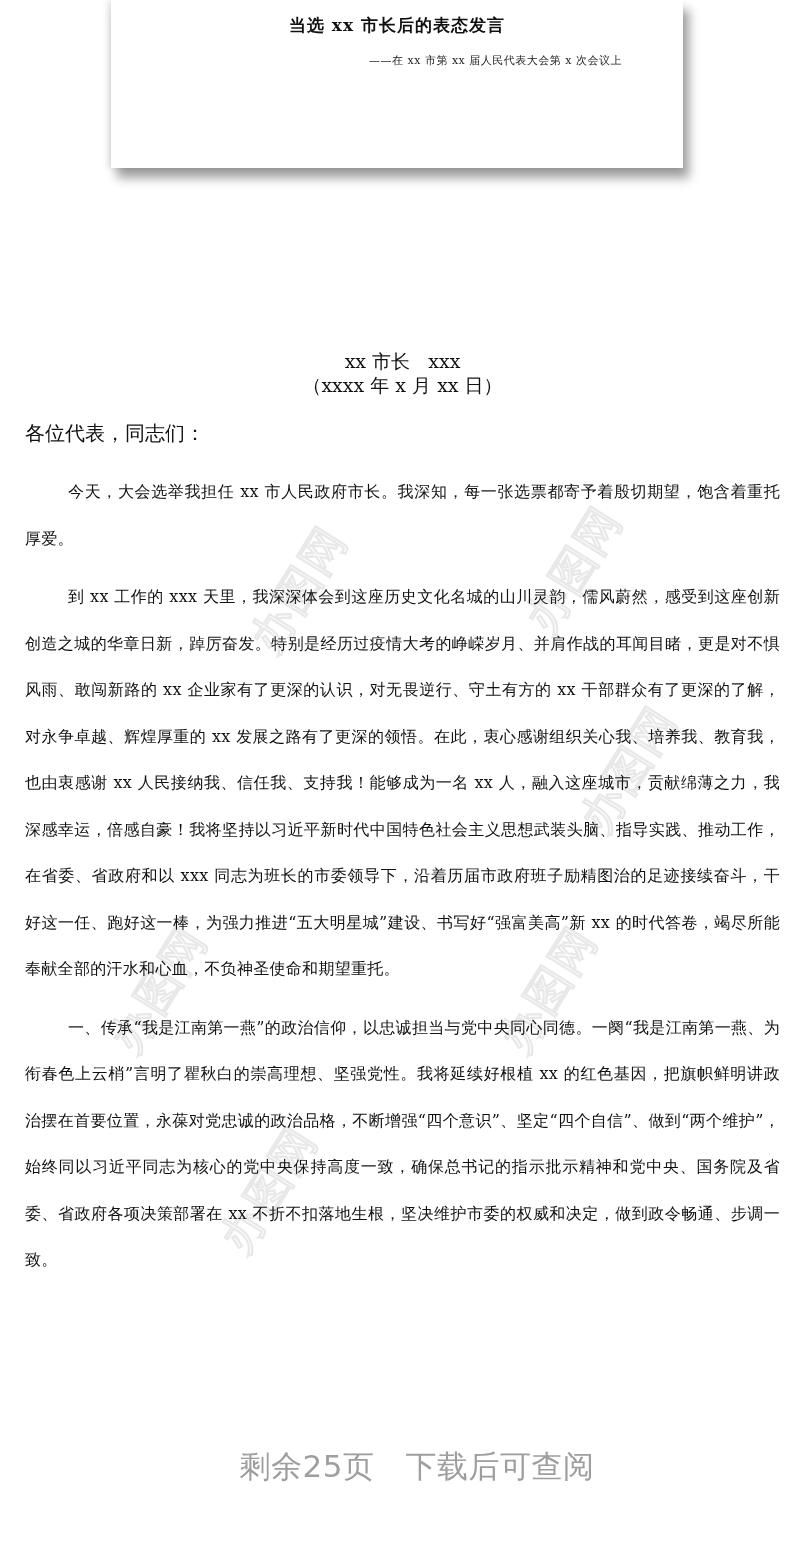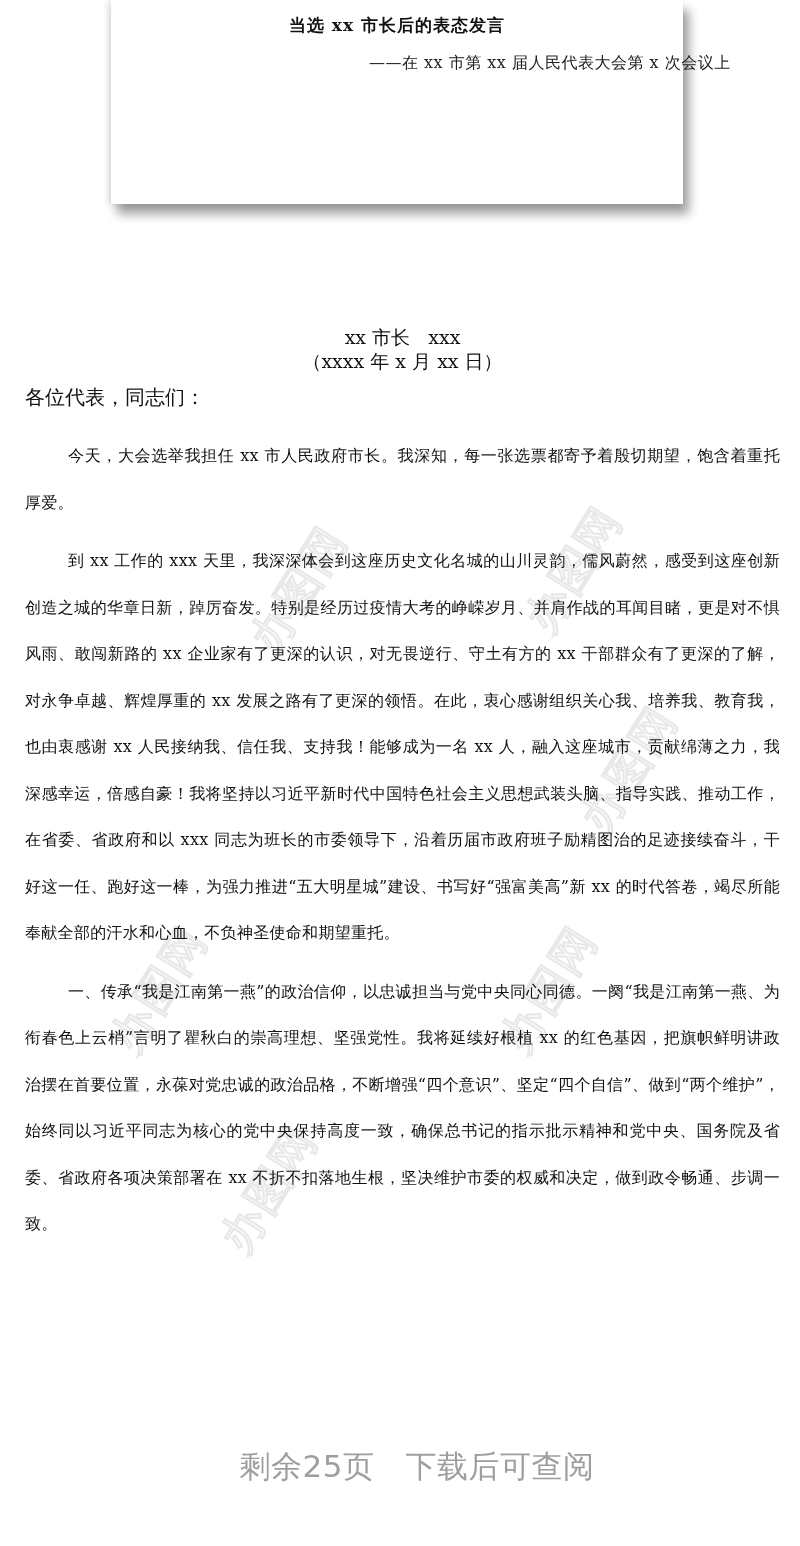--- a/index.html
+++ b/index.html
@@ -14,63 +14,63 @@
       overflow: hidden;
       font-family: "DejaVu Serif", "Liberation Serif", serif;
       color: #111111;
     }
     
     .cover-card {
       position: absolute;
       left: 111px;
       top: 0;
       width: 572px;
-      height: 204px;
+      height: 168px;
       background: #ffffff;
       box-shadow: 6px 10px 10px rgba(0,0,0,0.38), -3px 0 6px rgba(0,0,0,0.12);
     }
     .cover-title {
       position: absolute;
       left: 0;
       right: 0;
       top: 14px;
       text-align: center;
       font-size: 17px;
       font-weight: bold;
       letter-spacing: 1px;
       color: #111;
       white-space: nowrap;
     }
     .cover-subtitle {
       position: absolute;
       left: 258px;
       top: 53px;
-      font-size: 16px;
+      font-size: 11px;
       color: #222;
       white-space: nowrap;
       letter-spacing: 0.5px;
     }
 
     
     .doc {
       position: absolute;
       left: 25px;
       top: 325px;
       width: 755px;
     }
     .center-line {
       text-align: center;
       font-size: 19px;
       line-height: 24px;
       white-space: pre;
     }
-    .author-line { margin-top: 0; }
+    .author-line { margin-top: 24px; }
     .date-line { }
     .salutation {
-      margin-top: 12px;
+      margin-top: 24px;
       font-size: 20px;
       line-height: 24px;
     }
     .para {
       font-size: 16px;
       line-height: 46.5px;
       text-indent: 43px;
       text-align: justify;
       letter-spacing: 0.3px;
       margin: 0;

